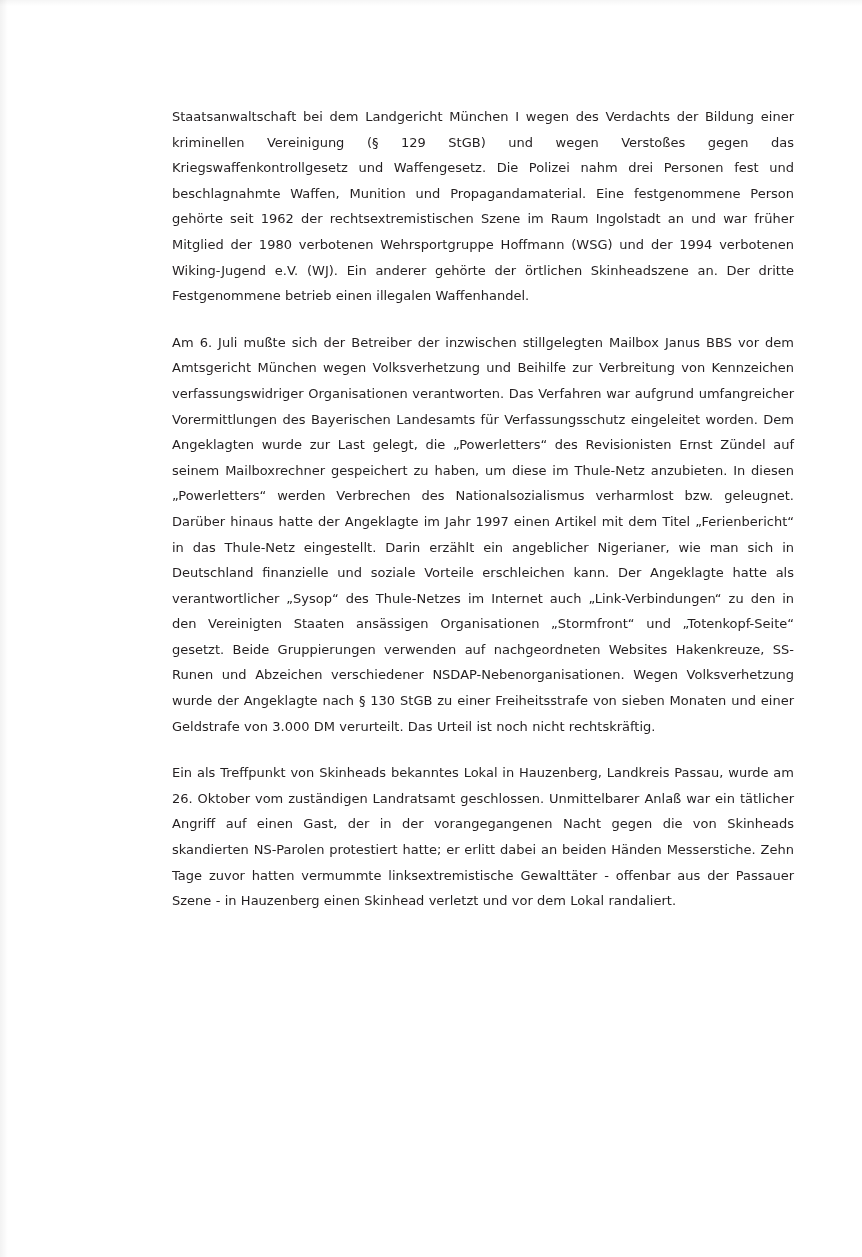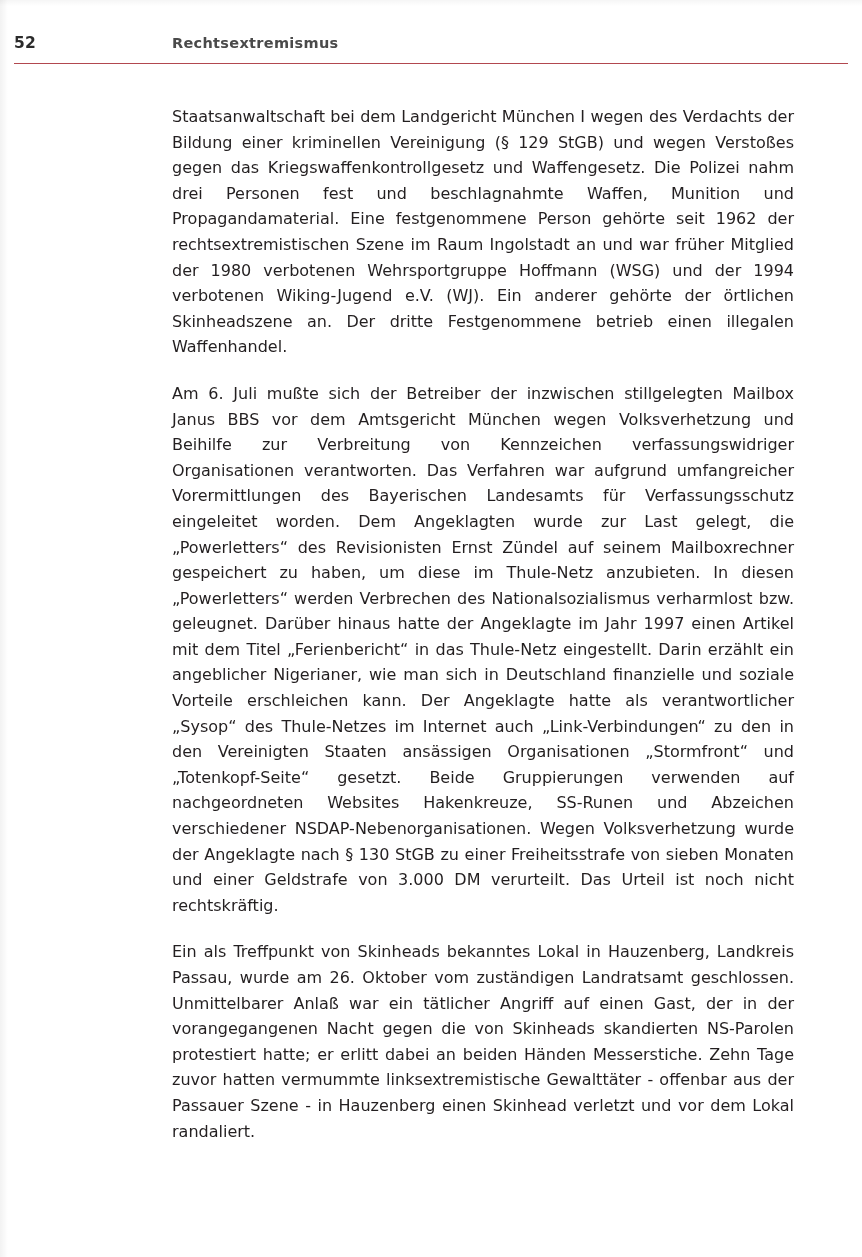--- a/index.html
+++ b/index.html
@@ -56,21 +56,21 @@
   }
   
   .column {
     position: absolute;
     left: 172px;
     top: 104px;
     width: 622px;
   }
   p.para {
     margin: 0 0 21px 0;
-    font-size: 16px;
+    font-size: 13px;
     line-height: 25.6px;
     text-align: justify;
     text-justify: inter-word;
     -webkit-hyphens: manual;
     hyphens: manual;
     word-spacing: 0.2px;
     color: #231f20;
   }
   p.para:last-child {
     margin-bottom: 12px;
@@ -96,25 +96,20 @@
   }
 </style>
 </head>
 <body>
 
 <div class="page">
 
   <div class="scan-tint-left"></div>
   <div class="scan-tint-top"></div>
 
-  <div class="header">
-    <span class="folio">52</span>
-    <span class="running-title">Rechtsextremismus</span>
-    <div class="header-rule"></div>
-  </div>
 
   <div class="column">
     <p class="para">Staatsanwaltschaft bei dem Landgericht München I wegen des Verdachts der Bildung einer kriminellen Vereinigung (§ 129 StGB) und wegen Verstoßes gegen das Kriegswaffenkontrollgesetz und Waffengesetz. Die Polizei nahm drei Personen fest und beschlagnahmte Waffen, Munition und Propagandamaterial. Eine festgenommene Person gehörte seit 1962 der rechtsextremistischen Szene im Raum Ingolstadt an und war früher Mitglied der 1980 verbotenen Wehrsportgruppe Hoffmann (WSG) und der 1994 verbotenen Wiking-Jugend e.V. (WJ). Ein anderer gehörte der örtlichen Skinheadszene an. Der dritte Festgenommene betrieb einen illegalen Waffenhandel.</p>
     <p class="para">Am 6. Juli mußte sich der Betreiber der inzwischen stillgelegten Mailbox Janus BBS vor dem Amtsgericht München wegen Volksverhetzung und Beihilfe zur Verbreitung von Kennzeichen verfassungswidriger Organisationen verantworten. Das Verfahren war aufgrund umfangreicher Vorermittlungen des Bayerischen Landesamts für Verfassungsschutz eingeleitet worden. Dem Angeklagten wurde zur Last gelegt, die „Powerletters“ des Revisionisten Ernst Zündel auf seinem Mailboxrechner gespeichert zu haben, um diese im Thule-Netz anzubieten. In diesen „Powerletters“ werden Verbrechen des Nationalsozialismus verharmlost bzw. geleugnet. Darüber hinaus hatte der Angeklagte im Jahr 1997 einen Artikel mit dem Titel „Ferienbericht“ in das Thule-Netz eingestellt. Darin erzählt ein angeblicher Nigerianer, wie man sich in Deutschland finanzielle und soziale Vorteile erschleichen kann. Der Angeklagte hatte als verantwortlicher „Sysop“ des Thule-Netzes im Internet auch „Link-Verbindungen“ zu den in den Vereinigten Staaten ansässigen Organisationen „Stormfront“ und „Totenkopf-Seite“ gesetzt. Beide Gruppierungen verwenden auf nachgeordneten Websites Hakenkreuze, SS-Runen und Abzeichen verschiedener NSDAP-Nebenorganisationen. Wegen Volksverhetzung wurde der Angeklagte nach § 130 StGB zu einer Freiheitsstrafe von sieben Monaten und einer Geldstrafe von 3.000 DM verurteilt. Das Urteil ist noch nicht rechtskräftig.</p>
     <p class="para">Ein als Treffpunkt von Skinheads bekanntes Lokal in Hauzenberg, Landkreis Passau, wurde am 26. Oktober vom zuständigen Landratsamt geschlossen. Unmittelbarer Anlaß war ein tätlicher Angriff auf einen Gast, der in der vorangegangenen Nacht gegen die von Skinheads skandierten NS-Parolen protestiert hatte; er erlitt dabei an beiden Händen Messerstiche. Zehn Tage zuvor hatten vermummte linksextremistische Gewalttäter - offenbar aus der Passauer Szene - in Hauzenberg einen Skinhead verletzt und vor dem Lokal randaliert.</p>
   </div>
 
 </div>
 
 </body></html>

